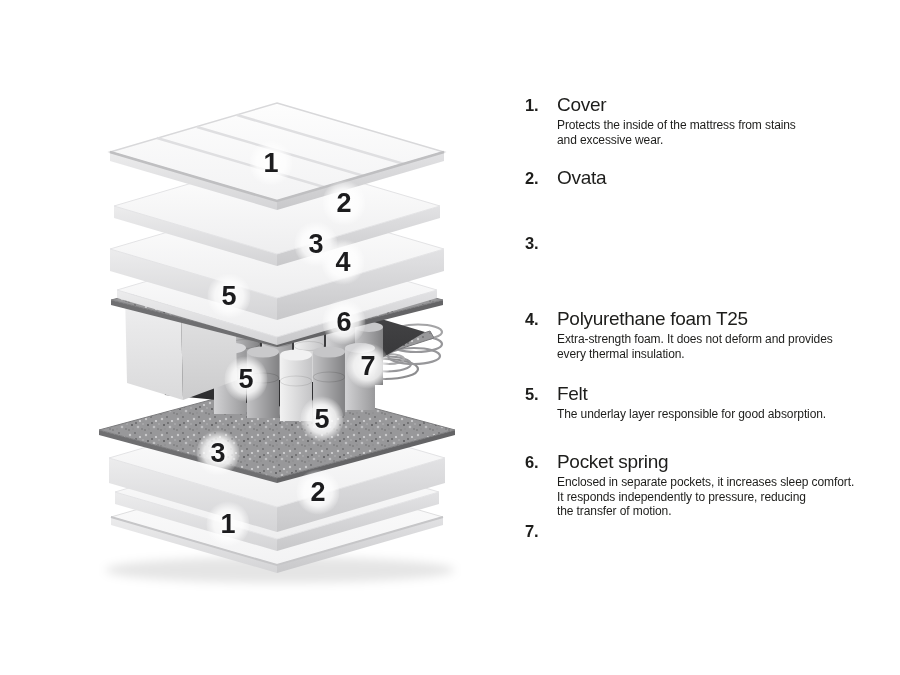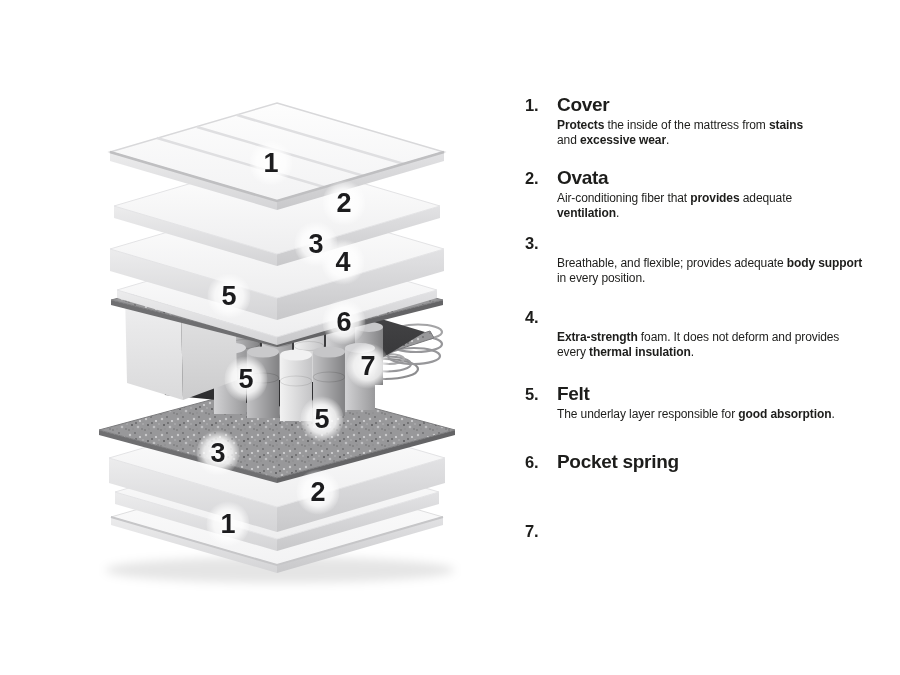--- a/index.html
+++ b/index.html
@@ -18,27 +18,27 @@
   }
   
   .legend{position:absolute;left:510px;top:0;width:388px;}
   .legend-item{position:absolute;left:0;width:388px;}
   .legend-head{display:flex;align-items:baseline;}
   .legend-num{
     width:47px;box-sizing:border-box;padding-left:15px;flex:0 0 47px;
     font-weight:bold;font-size:16.5px;letter-spacing:-.2px;
   }
   .legend-title{
-    font-weight:bold;font-size:19px;letter-spacing:-.3px;line-height:21px;
+    font-weight:normal;font-size:19px;letter-spacing:-.3px;line-height:21px;
   }
   .legend-body{
     margin:3px 0 0 47px;font-size:12px;line-height:14.5px;white-space:nowrap;
     letter-spacing:-.1px;
   }
-  .legend-body b{font-weight:bold;}
+  .legend-body b{font-weight:normal;}
   svg{position:absolute;left:0;top:0;}
 </style>
 </head>
 <body>
 
 <div class="stage">
 
   <svg width="520" height="675" viewBox="0 0 520 675">
     <defs>
       <linearGradient id="gTop" x1="0" y1="0" x2="0" y2="1">
@@ -244,50 +244,50 @@
         <span class="legend-title">Cover</span>
       </div>
       <div class="legend-body"><b>Protects</b><span> the inside of the mattress from </span><b>stains</b><br><span>and </span><b>excessive wear</b><span>.</span></div>
     </div>
 
     <div class="legend-item" style="top:167px">
       <div class="legend-head">
         <span class="legend-num">2.</span>
         <span class="legend-title">Ovata</span>
       </div>
-      <div class="legend-body"><span>Air-conditioning fiber that </span><b>provides</b><span> adequate</span><br><b>ventilation</b><span>.</span></div>
     </div>
 
     <div class="legend-item" style="top:234px">
       <div class="legend-head">
         <span class="legend-num">3.</span>
       </div>
-      <div class="legend-body"><span>Breathable, and flexible; provides adequate </span><b>body support</b><br><span>in every position.</span></div>
     </div>
 
     <div class="legend-item" style="top:308px">
       <div class="legend-head">
         <span class="legend-num">4.</span>
+        <span class="legend-title">Polyurethane foam T25</span>
       </div>
       <div class="legend-body"><b>Extra-strength</b><span> foam. It does not deform and provides</span><br><span>every </span><b>thermal insulation</b><span>.</span></div>
     </div>
 
     <div class="legend-item" style="top:383px">
       <div class="legend-head">
         <span class="legend-num">5.</span>
         <span class="legend-title">Felt</span>
       </div>
       <div class="legend-body"><span>The underlay layer responsible for </span><b>good absorption</b><span>.</span></div>
     </div>
 
     <div class="legend-item" style="top:451px">
       <div class="legend-head">
         <span class="legend-num">6.</span>
         <span class="legend-title">Pocket spring</span>
       </div>
+      <div class="legend-body"><span>Enclosed in separate pockets, it increases </span><b>sleep comfort</b><span>.</span><br><span>It responds independently to pressure, reducing</span><br><span>the transfer of motion.</span></div>
     </div>
 
     <div class="legend-item" style="top:522px">
       <div class="legend-head">
         <span class="legend-num">7.</span>
       </div>
     </div>
 
   </div>
 </div>

